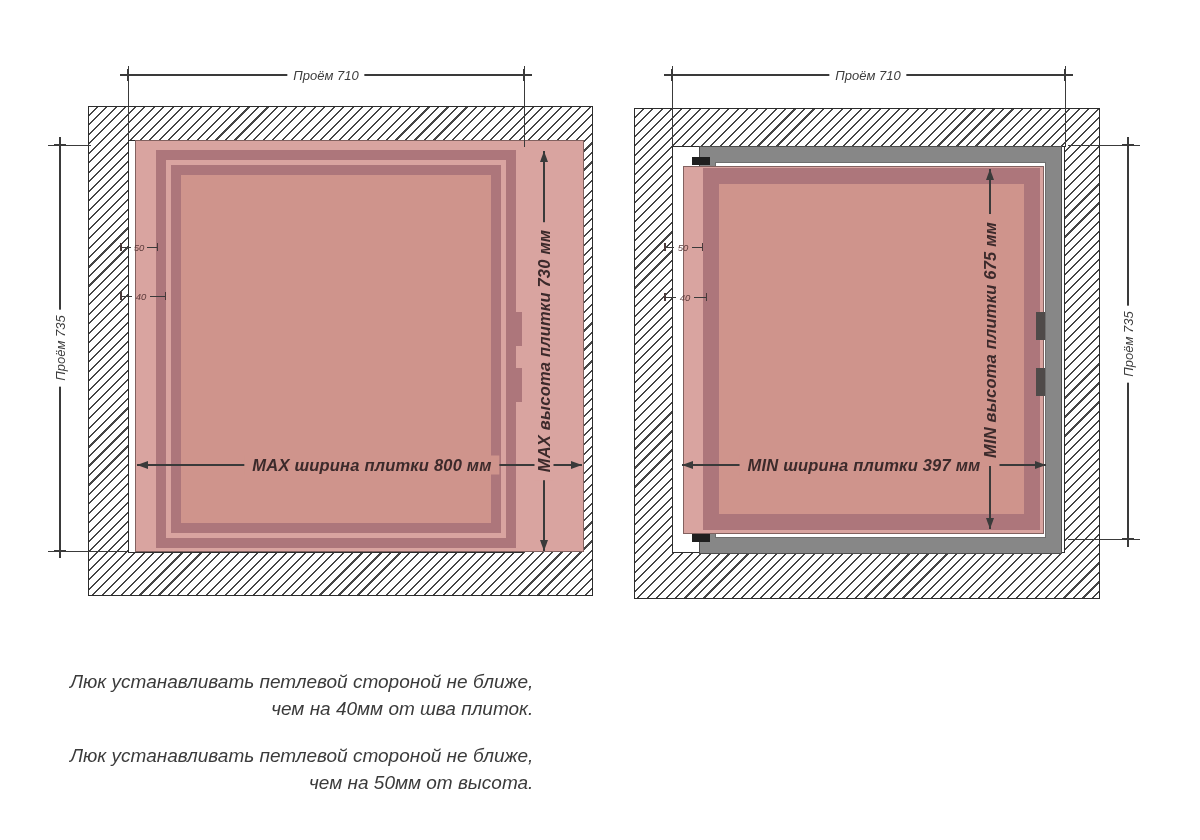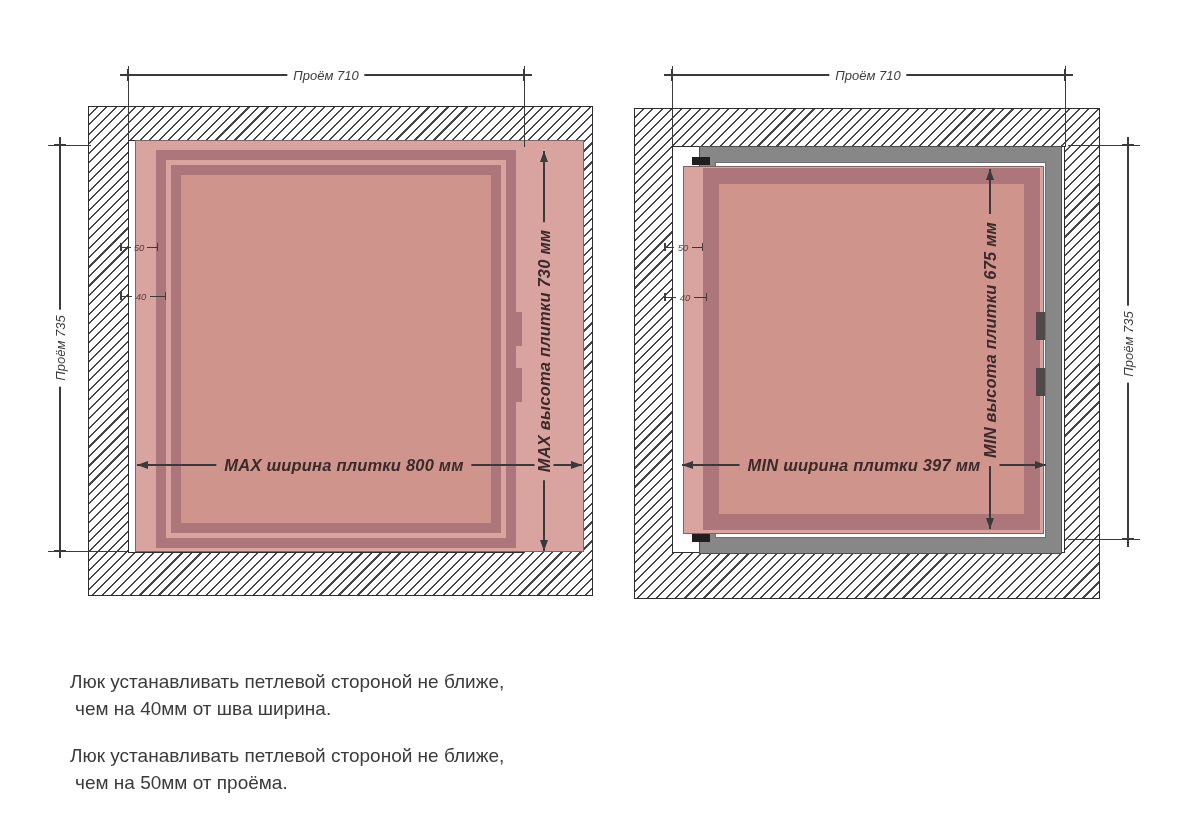--- a/index.html
+++ b/index.html
@@ -34,21 +34,21 @@
             color:#3d3d3d;background:#fff;padding:0 6px;white-space:nowrap;}
   .dimlabel.vert{transform:translate(-50%,-50%) rotate(-90deg);}
   .biglabel{position:absolute;transform:translate(-50%,-50%);font-weight:bold;font-style:italic;
             font-size:16.5px;color:#3c2a2b;padding:0 8px;white-space:nowrap;letter-spacing:.2px;}
   .biglabel.vert{transform:translate(-50%,-50%) rotate(-90deg);}
   .bg-center{background:#cf948c;}
   .bg-tile{background:#d9a4a0;}
   .smalldim{position:absolute;transform:translate(-50%,-50%);font-style:italic;font-size:9.5px;
             color:#5c3a3a;white-space:nowrap;}
   
-  .note{position:absolute;font-size:19px;line-height:27px;color:#3b3b3b;}
+  .note{position:absolute;font-style:italic;font-size:19px;line-height:27px;color:#3b3b3b;text-align:right;}
   .note .l2{display:block;padding-left:5px;}
   .note span{display:block;white-space:nowrap;}
 </style>
 </head>
 <body>
 
 <div class="page">
 
   <div>
     <div class="wall" style="left:88px;top:106px;width:505px;height:490px;"></div>
@@ -74,21 +74,21 @@
       <div class="tickh" style="left:54px;top:550.2px;"></div>
       <div class="hext" style="left:48px;top:144.5px;width:43px;"></div>
       <div class="hext" style="left:48px;top:550.5px;width:80px;"></div>
       <div class="dimlabel vert" style="left:60px;top:348px;">Проём 735</div>
     </div>
 
     <div>
       <div class="hline" style="left:137px;top:464.2px;width:445px;"></div>
       <div class="arr arr-l" style="left:137px;top:460.5px;"></div>
       <div class="arr arr-r" style="left:571px;top:460.5px;"></div>
-      <div class="biglabel bg-center" style="left:344px;top:465px;">MAX ширина плитки 800 мм</div>
+      <div class="biglabel bg-center" style="left:372px;top:465px;">MAX ширина плитки 800 мм</div>
     </div>
 
     <div>
       <div class="vline" style="left:543.2px;top:151px;height:400px;"></div>
       <div class="arr arr-u" style="left:539.5px;top:151px;"></div>
       <div class="arr arr-d" style="left:539.5px;top:540px;"></div>
       <div class="biglabel vert bg-tile" style="left:544px;top:351px;">MAX высота плитки 730 мм</div>
     </div>
 
     <div>
@@ -161,20 +161,20 @@
       <div class="hext" style="left:664px;top:296.5px;width:12px;"></div>
       <div class="hext" style="left:694px;top:296.5px;width:13px;"></div>
       <div class="stickv" style="left:664.4px;top:293px;"></div>
       <div class="stickv" style="left:705.6px;top:293px;"></div>
       <div class="smalldim" style="left:685px;top:297px;">40</div>
     </div>
   </div>
 
   <div class="note" style="left:70px;top:668px;">
     <span>Люк устанавливать петлевой стороной не ближе,</span>
-    <span class="l2">чем на 40мм от шва ширина.</span>
+    <span class="l2">чем на 40мм от шва плиток.</span>
   </div>
   <div class="note" style="left:70px;top:742px;">
     <span>Люк устанавливать петлевой стороной не ближе,</span>
-    <span class="l2">чем на 50мм от проёма.</span>
+    <span class="l2">чем на 50мм от высота.</span>
   </div>
 
 </div>
 
 </body></html>

